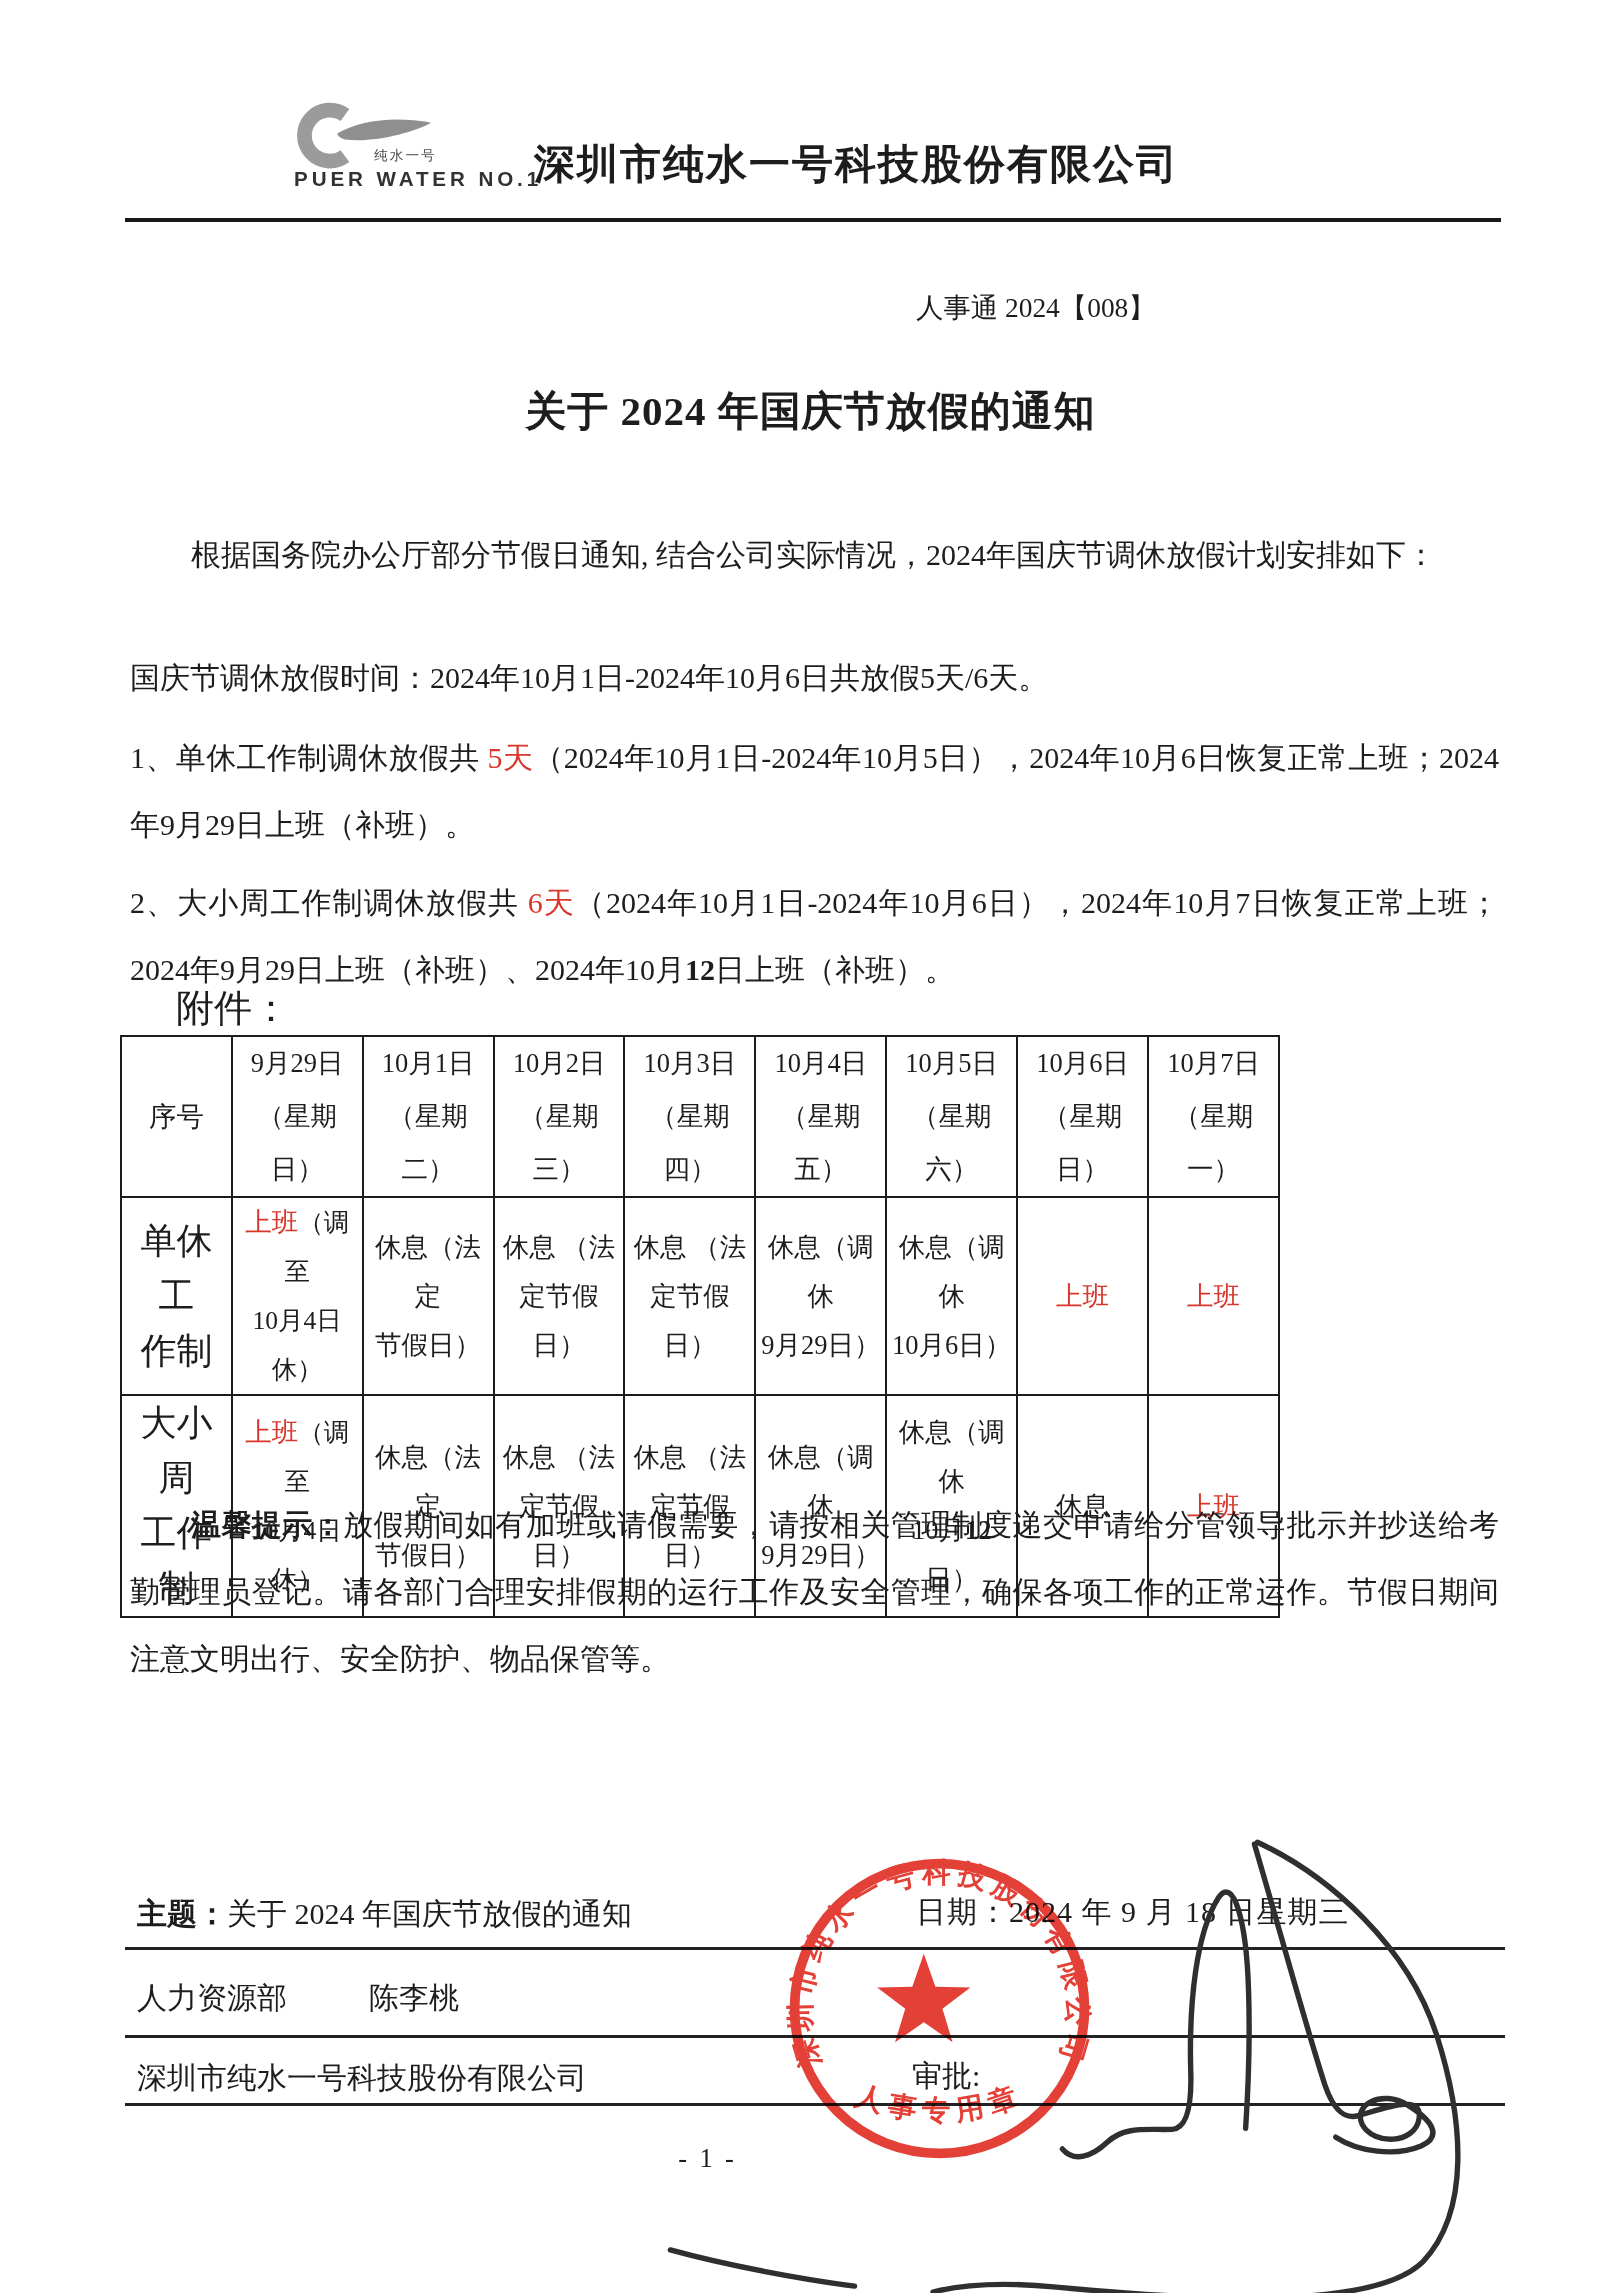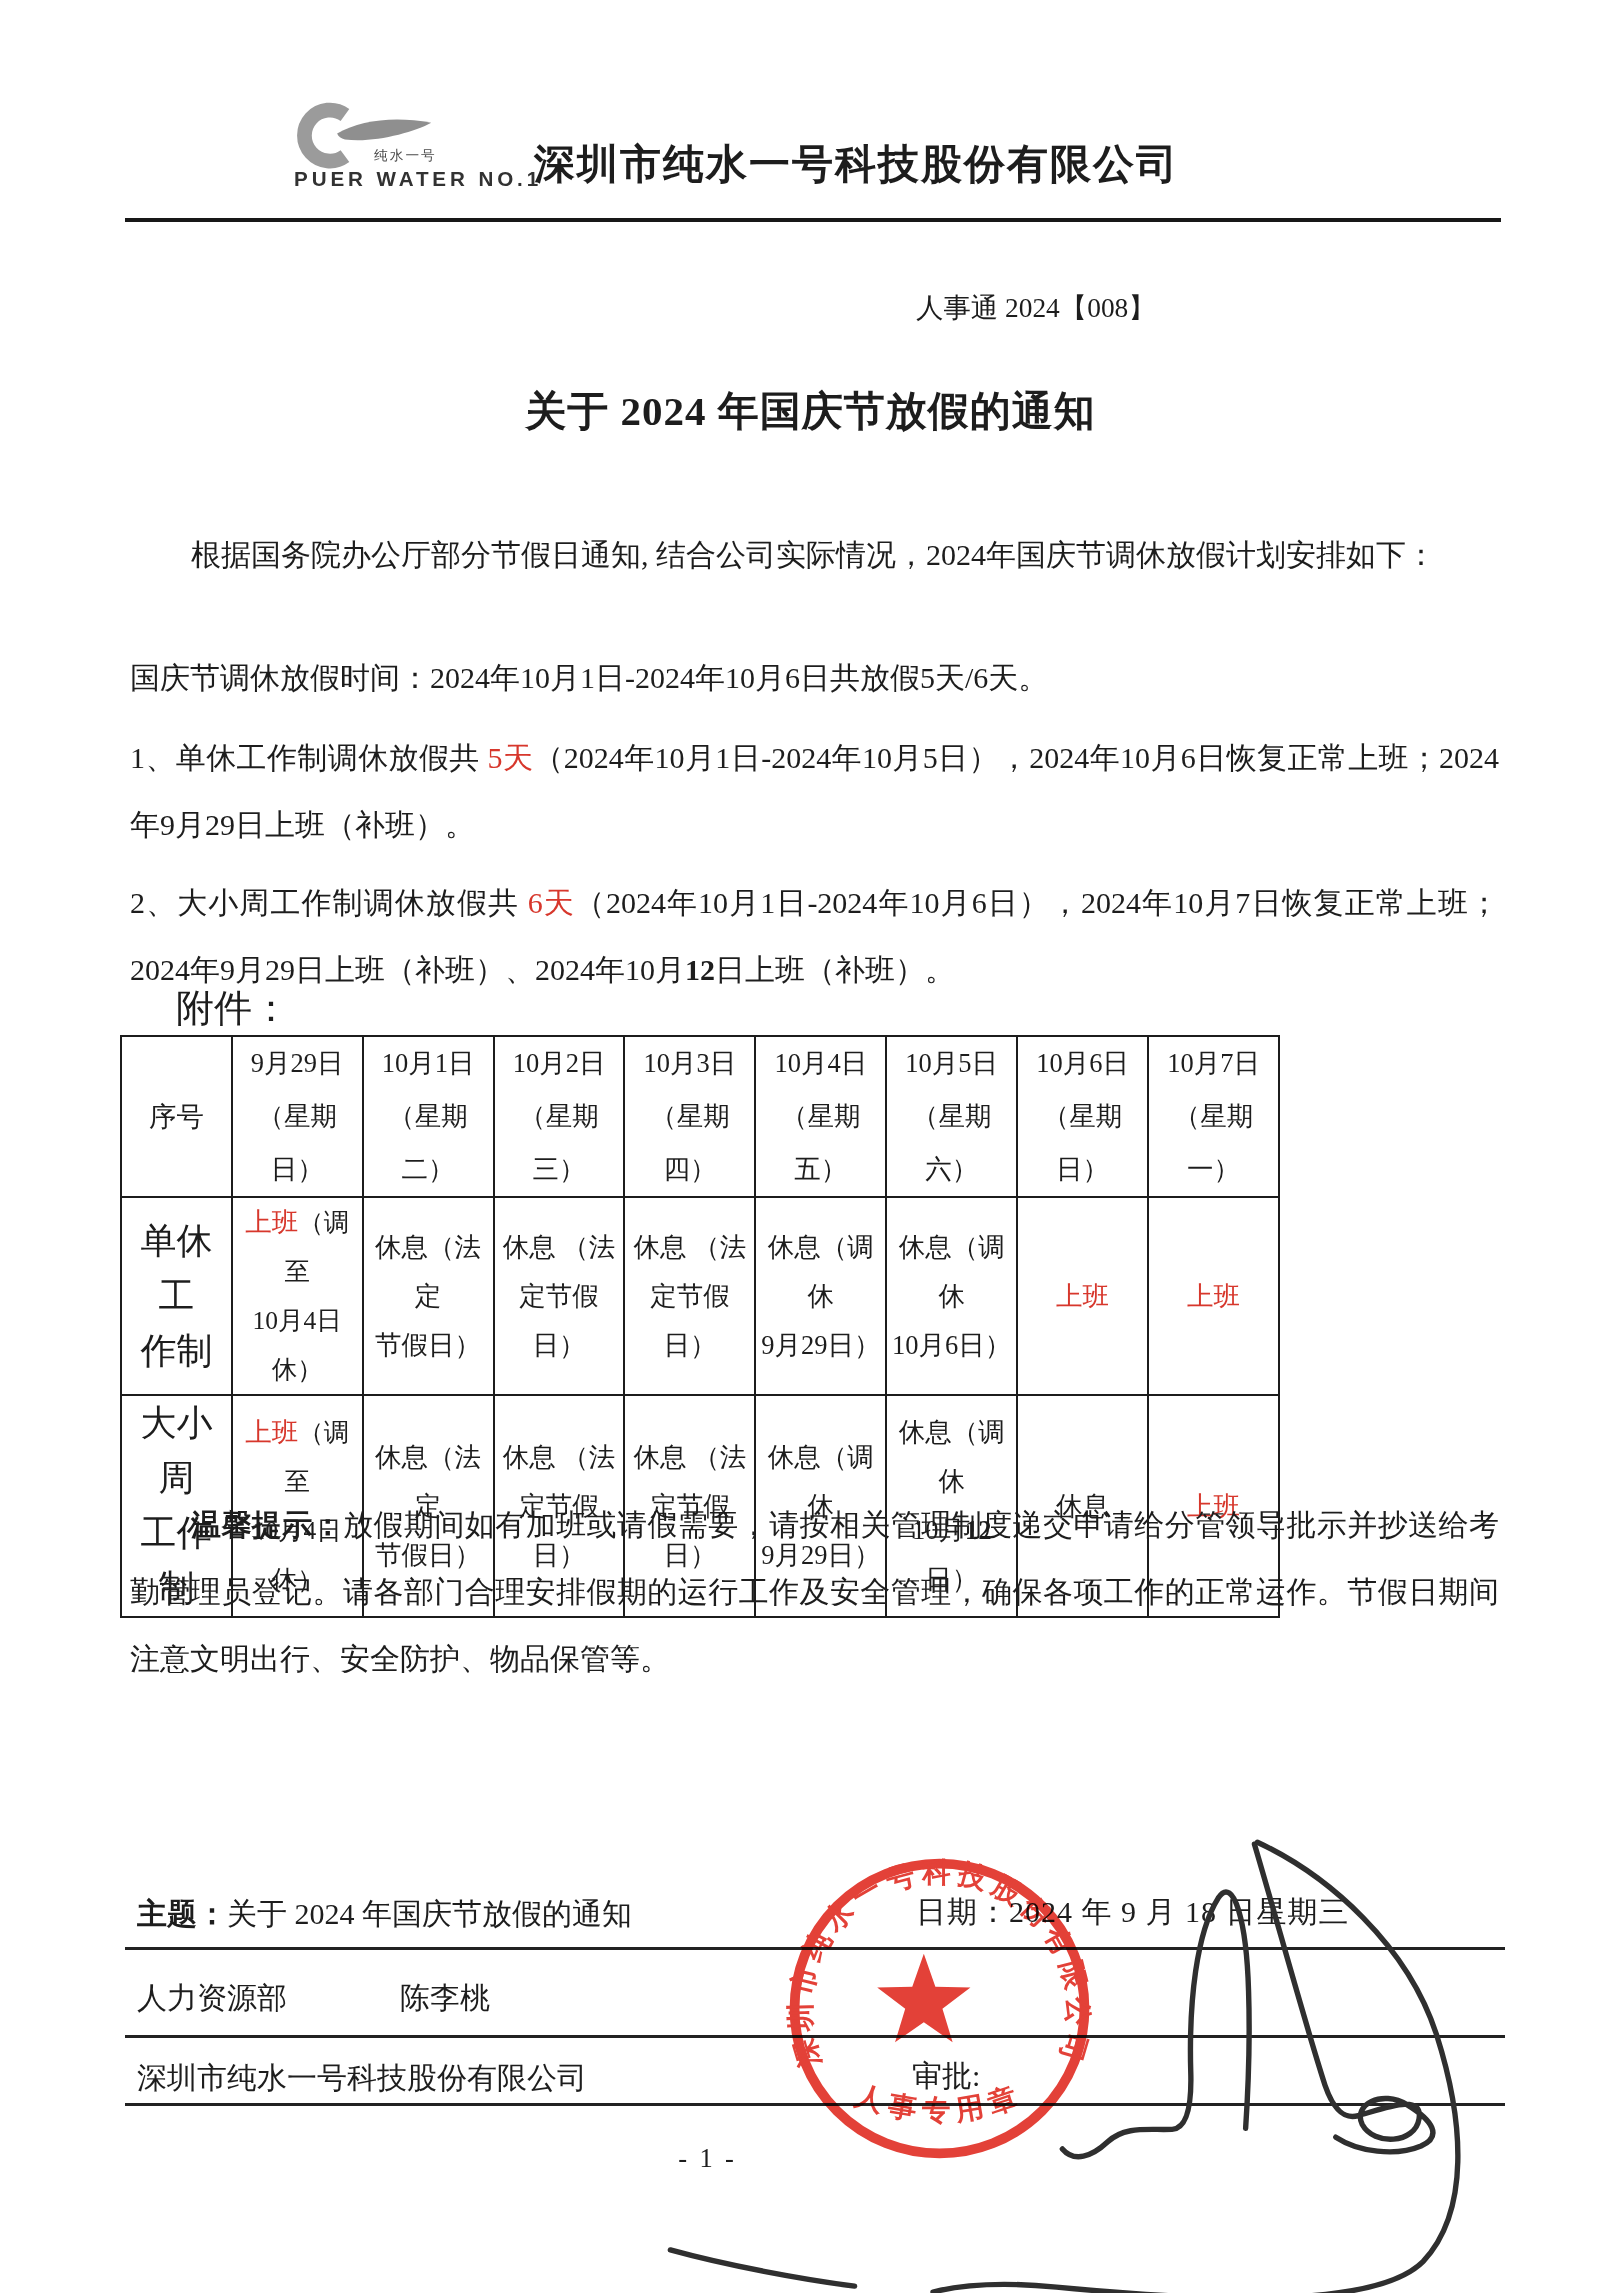--- a/index.html
+++ b/index.html
@@ -40,21 +40,21 @@
   th.colhead{font-weight:normal;}
   th.colhead .l1,.colhead .l2{line-height:53px;}
   th.rowlabel{font-weight:normal; font-size:36px; line-height:55px;}
   table.sched td{line-height:49px;}
   
   .foot-row{position:absolute; left:137px; font-size:30px;}
   .f-subject{top:1894px;text-align:right;}
   .f-subject .lbl{font-weight:bold;}
   .f-date{position:absolute; left:916px; top:1892px; font-size:30px; letter-spacing:1px;}
   .f-dept{top:1978px;}
-  .f-dept .signer{margin-left:113px;}
+  .f-dept .signer{margin-left:82px;}
   .f-company{top:2058px;}
   .approval{position:absolute; left:912px; top:2056px; font-size:30px;font-family:Liberation Serif, serif;}
   .foot-line{position:absolute; left:125px; width:1380px; height:2.9px; background:#222;}
   .fl1{top:1947px;} .fl2{top:2035px;} .fl3{top:2103px;}
   .page-number{position:absolute; left:0; top:2143px; width:1415px; text-align:center; font-size:26.5px; letter-spacing:2.9px;}
   
   .stamp{position:absolute; left:772px; top:1841px; width:335px; height:335px;
          mix-blend-mode:multiply; opacity:.93;}
   .stamp text{font-family:"Liberation Serif","DejaVu Serif",serif; font-weight:600;}
   .signature{position:absolute; left:588px; top:1803px; width:1033px; height:490px;}

